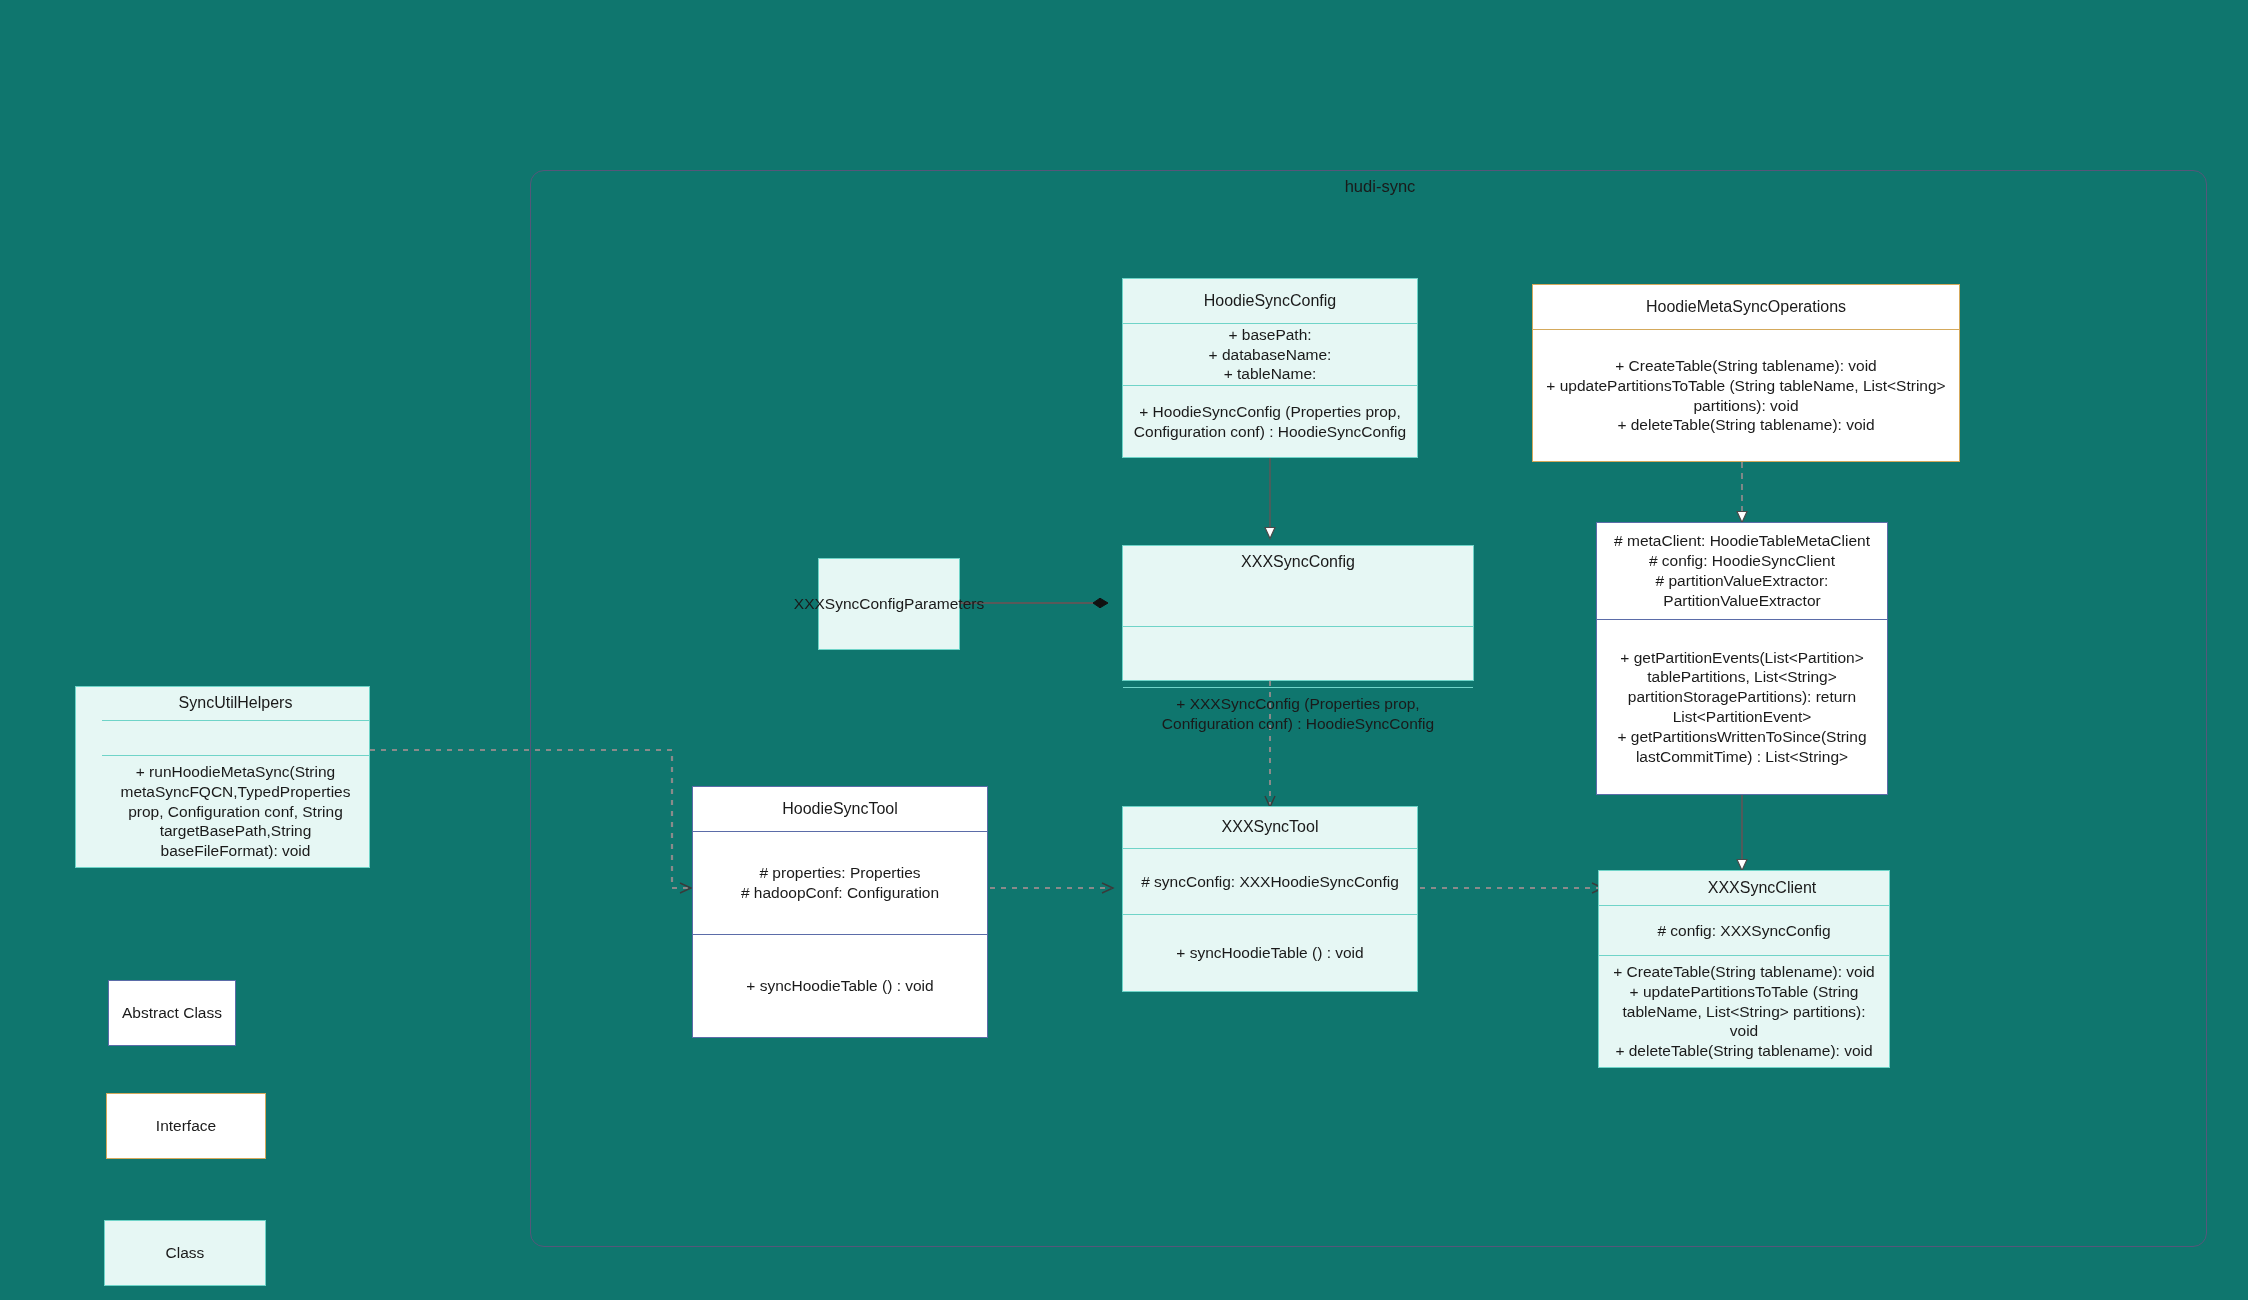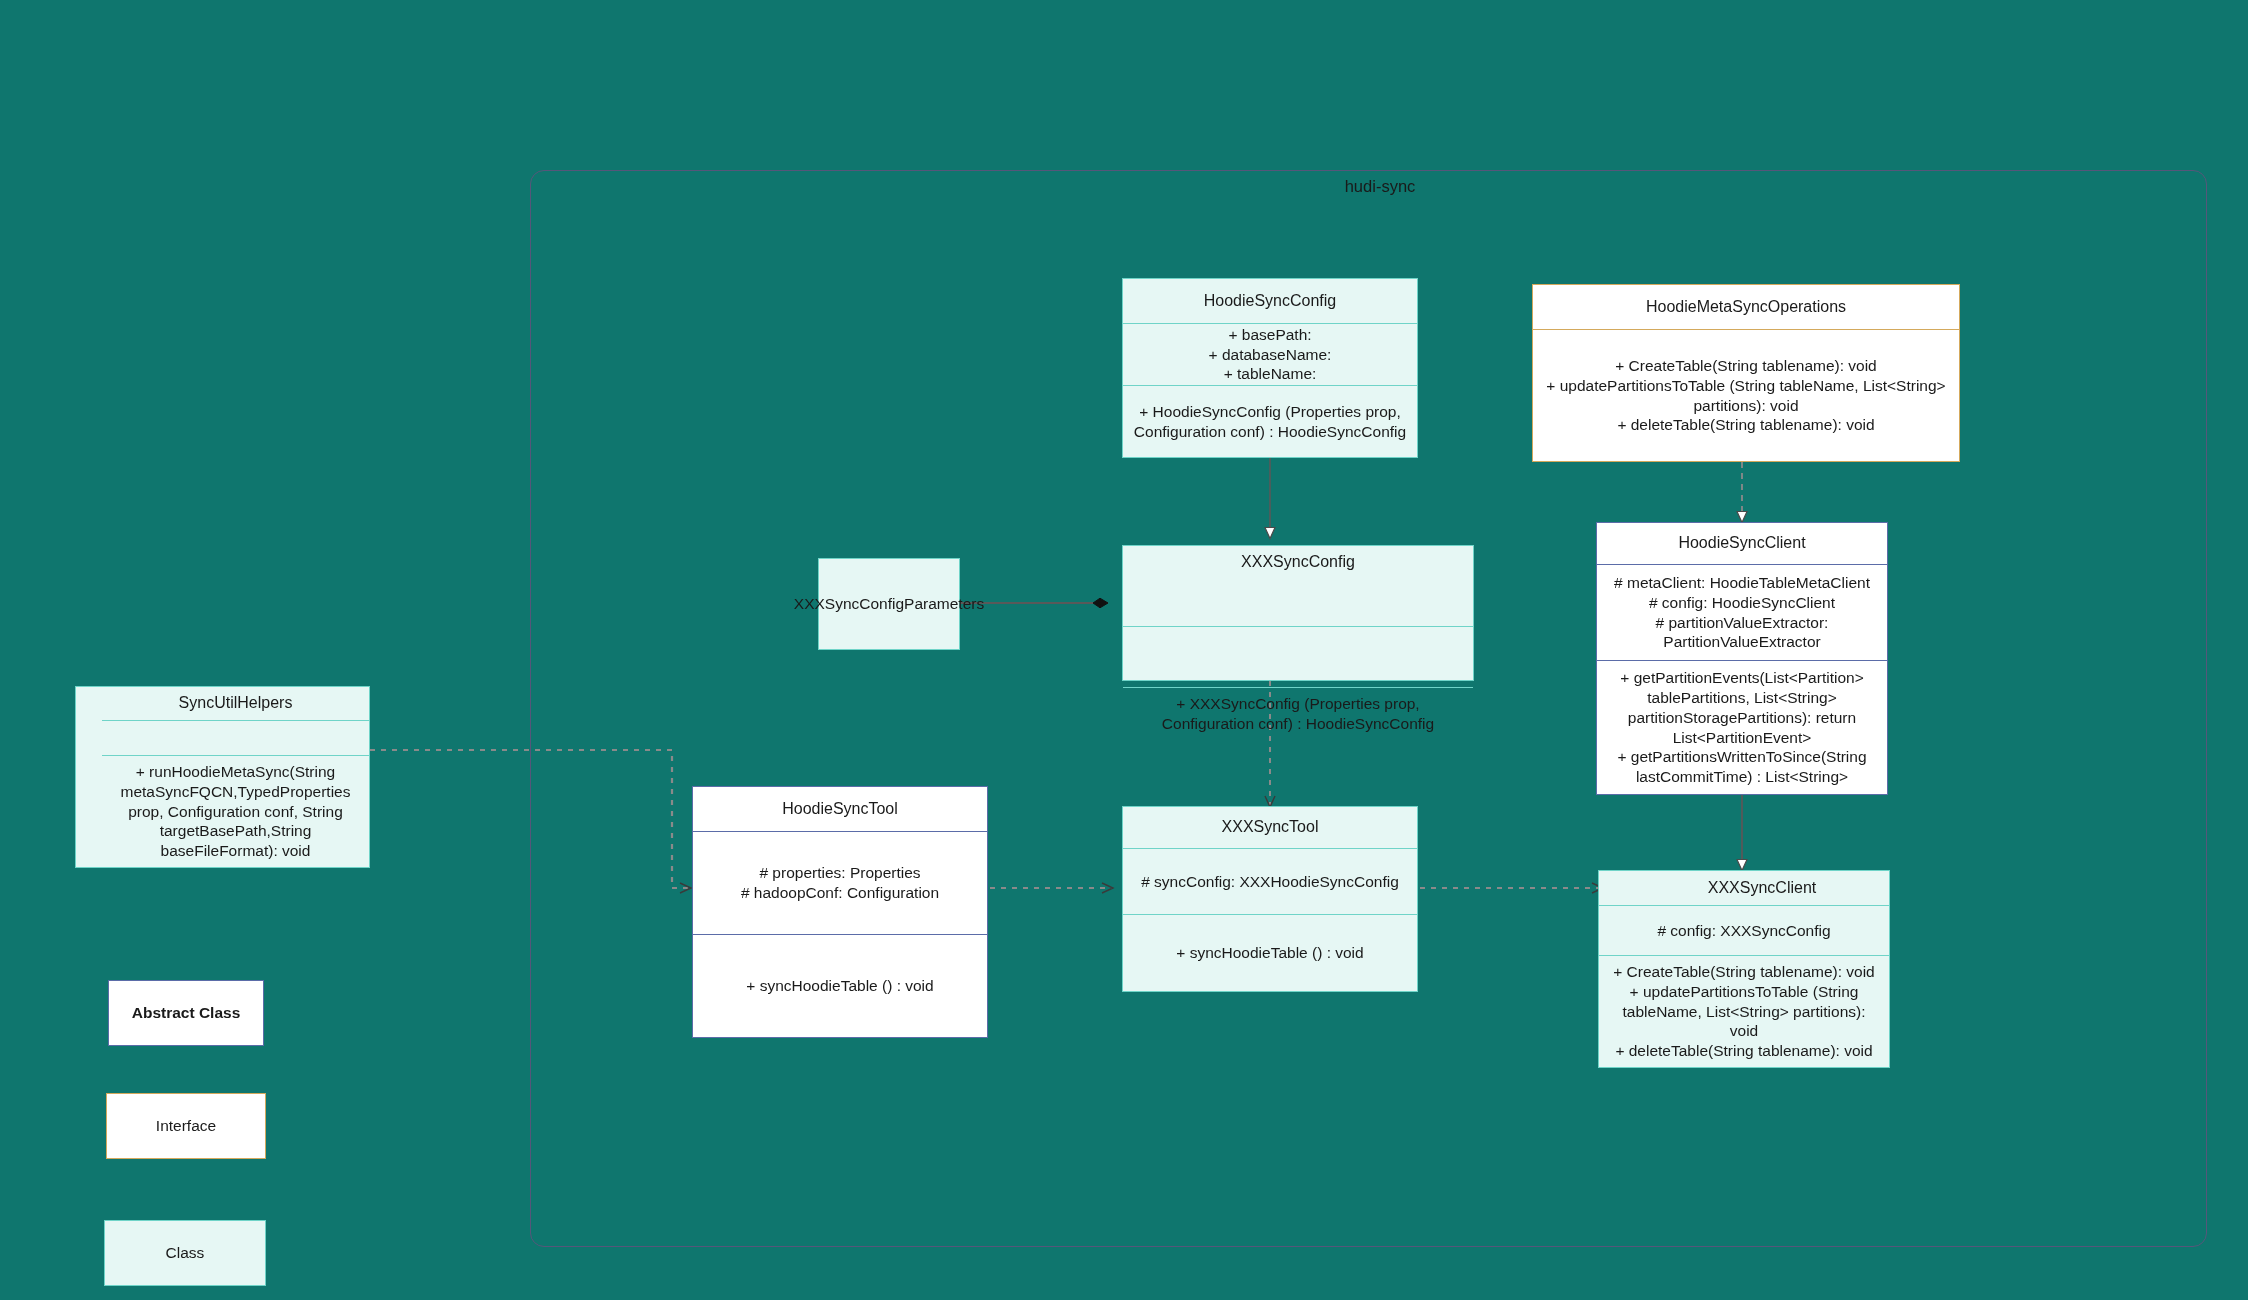--- a/index.html
+++ b/index.html
@@ -151,21 +151,20 @@
   <div class="uml kind-interface" style="left:1532px; top:284px; width:428px; height:178px;">
     <div class="sec name" style="height:44px;">HoodieMetaSyncOperations</div>
     <div class="sec" style="flex:1;">
       <div class="line">+     CreateTable(String tablename): void</div>
       <div class="line">+   updatePartitionsToTable (String tableName, List&lt;String&gt; partitions): void</div>
       <div class="line">+     deleteTable(String tablename): void</div>
     </div>
   </div>
 
   <div class="uml kind-abstract" style="left:1596px; top:522px; width:292px; height:273px;">
-    <div class="sec name" style="height:41px;">HoodieSyncClient</div>
     <div class="sec" style="height:96px;">
       <div class="line">#   metaClient: HoodieTableMetaClient</div>
       <div class="line">#    config: HoodieSyncClient</div>
       <div class="line">#     partitionValueExtractor: PartitionValueExtractor</div>
     </div>
     <div class="sec" style="flex:1;">
       <div class="line">+   getPartitionEvents(List&lt;Partition&gt; tablePartitions, List&lt;String&gt; partitionStoragePartitions): return List&lt;PartitionEvent&gt;</div>
       <div class="line">+   getPartitionsWrittenToSince(String lastCommitTime) : List&lt;String&gt;</div>
     </div>
   </div>
@@ -220,21 +219,21 @@
     <div class="sec" style="height:56px;">
       <div class="line">#    config: XXXSyncConfig</div>
     </div>
     <div class="sec" style="flex:1;">
       <div class="line">+    CreateTable(String tablename): void</div>
       <div class="line">+    updatePartitionsToTable (String tableName, List&lt;String&gt; partitions): void</div>
       <div class="line">+    deleteTable(String tablename): void</div>
     </div>
   </div>
 
-  <div class="legend-box kind-abstract" style="left:108px; top:980px; width:156px; height:66px;font-weight:bold;">
+  <div class="legend-box kind-abstract" style="left:108px; top:980px; width:128px; height:66px;">
     <span>Abstract Class</span>
   </div>
   <div class="legend-box kind-interface" style="left:106px; top:1093px; width:160px; height:66px;">
     <span>Interface</span>
   </div>
   <div class="legend-box kind-class" style="left:104px; top:1220px; width:162px; height:66px;">
     <span>Class</span>
   </div>
 
 </div>

